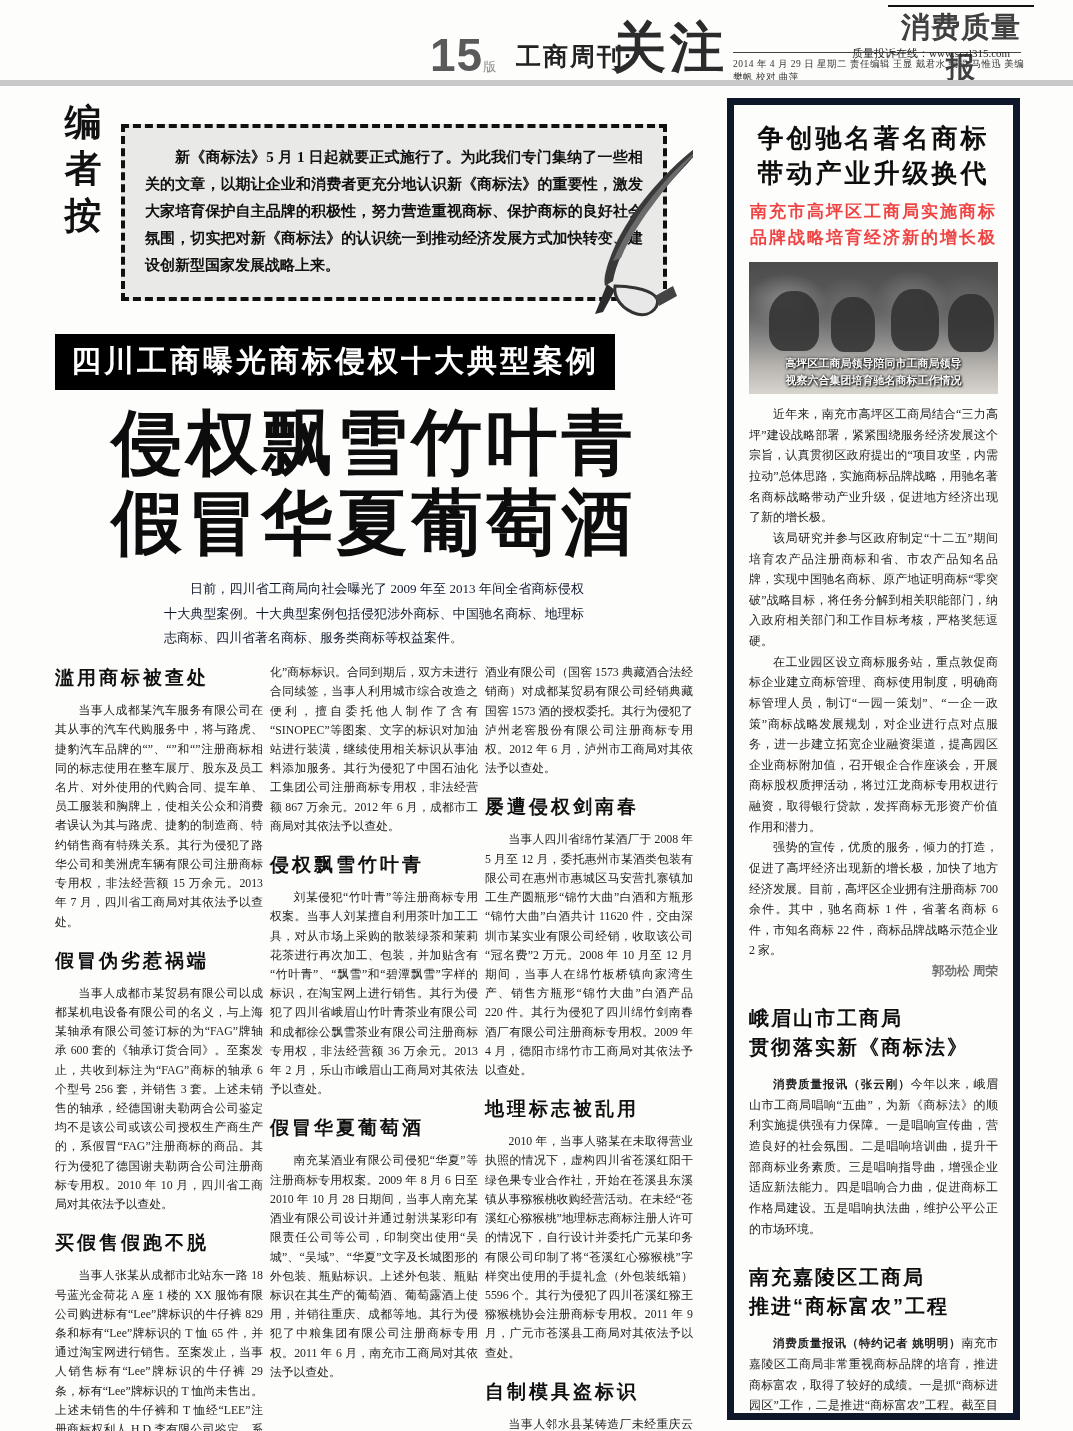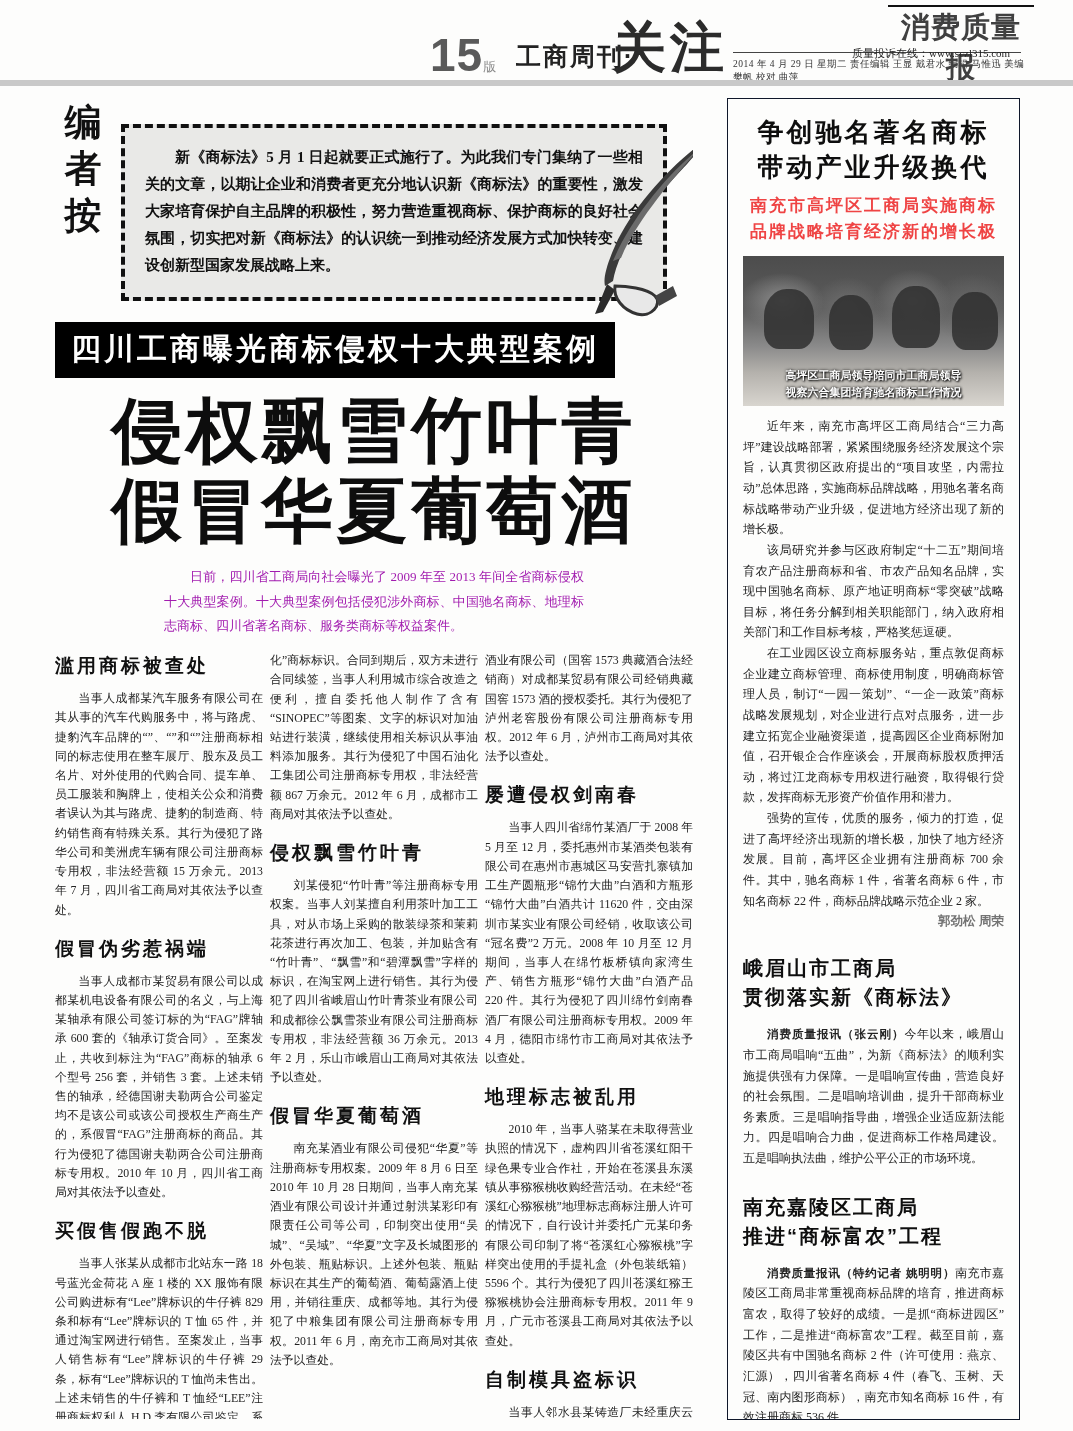--- a/index.html
+++ b/index.html
@@ -20,34 +20,34 @@
   .masthead-rule{position:absolute;left:888px;top:5px;width:146px;height:2px;background:#111;}
   .masthead{position:absolute;left:888px;top:8px;width:146px;text-align:center;font-family:"Liberation Sans",sans-serif;font-weight:900;font-size:29px;letter-spacing:1px;color:#404040;}
   .hotline{position:absolute;left:852px;top:46px;width:182px;text-align:left;font-size:11px;color:#222;}
   
   .main{position:absolute;left:55px;top:96px;width:638px;height:1335px;overflow:hidden;}
   .ed-wrap{position:relative;height:218px;}
   .ed-label{position:absolute;left:6px;top:4px;width:44px;font-weight:900;font-size:37px;line-height:1.25;text-align:center;color:#111;}
   .ed-box{position:absolute;left:66px;top:28px;width:498px;border:4px dashed #111;background:#e9e9e7;padding:16px 20px 18px 20px;}
   .ed-text{font-size:15px;font-weight:bold;line-height:1.8;text-align:justify;text-indent:2em;color:#111;}
   .quill{position:absolute;left:500px;top:40px;width:170px;height:190px;pointer-events:none;}
-  .kicker{display:inline-block;margin-top:8px;background:#000;color:#fff;font-family:"Liberation Sans",sans-serif;font-weight:bold;font-size:30px;letter-spacing:3px;padding:7px 16px 8px 16px;}
+  .kicker{display:inline-block;margin-top:20px;background:#000;color:#fff;font-family:"Liberation Sans",sans-serif;font-weight:bold;font-size:30px;letter-spacing:3px;padding:7px 16px 8px 16px;}
   .headline{margin-top:14px;text-align:center;font-weight:900;font-size:71px;line-height:1.12;letter-spacing:4px;color:#0d0d0d;}
-  .intro{width:420px;margin:14px auto 12px auto;font-size:13px;line-height:1.9;text-align:justify;text-indent:2em;color:#a21caf;}
+  .intro{width:420px;margin:14px auto 12px auto;font-size:13px;line-height:1.9;text-align:justify;text-indent:2em;color:#0f172a;}
   .cols{display:flex;gap:7px;margin-top:10px;height:768px;overflow:hidden;}
   .col{flex:1;min-width:0;}
   .subhead{font-family:"Liberation Sans",sans-serif;font-weight:bold;font-size:19px;letter-spacing:3px;margin:16px 0 10px 0;color:#111;}
   .col .subhead:first-child{margin-top:2px;}
   .body-para{font-size:11.8px;line-height:1.63;text-align:justify;text-indent:2em;margin:0 0 4px 0;color:#222;}
   .body-para.cont{text-indent:0;}
   
-  .sidebar{position:absolute;left:727px;top:98px;width:293px;height:1322px;border:1px solid #0f172a;background:#fdfdfc;padding:16px 15px;box-sizing:border-box;overflow:hidden;}
+  .sidebar{position:absolute;left:727px;top:98px;width:293px;height:1322px;border:7px solid #0f172a;background:#fdfdfc;padding:16px 15px;box-sizing:border-box;overflow:hidden;}
   .sb-h1{font-weight:900;font-size:26px;line-height:1.35;text-align:center;letter-spacing:3px;color:#0e0e0e;}
   .sb-h2{font-family:"Liberation Sans",sans-serif;font-weight:bold;font-size:17px;line-height:1.5;text-align:center;letter-spacing:2px;margin-top:8px;color:#ef4444;}
-  .photo{position:relative;margin-top:12px;width:100%;height:150px;overflow:hidden;background:
+  .photo{position:relative;margin-top:12px;width:100%;height:132px;overflow:hidden;background:
     radial-gradient(ellipse 60px 40px at 15% 30%, #8d8d8d 0%, transparent 70%),
     radial-gradient(ellipse 50px 45px at 40% 35%, #6f6f6f 0%, transparent 70%),
     radial-gradient(ellipse 55px 45px at 65% 30%, #7b7b7b 0%, transparent 70%),
     radial-gradient(ellipse 60px 50px at 88% 35%, #696969 0%, transparent 70%),
     linear-gradient(180deg,#4c4c4c 0%,#5c5c5c 35%,#8a8a8a 60%,#b5b2ad 78%,#d8d5cf 100%);}
   .photo .fig{position:absolute;border-radius:45% 45% 30% 30%;background:#2f2f2f;opacity:.85;}
   .photo-caption{position:absolute;left:0;bottom:6px;width:100%;text-align:center;font-family:"Liberation Sans",sans-serif;font-weight:bold;font-size:11px;line-height:1.5;color:#fff;text-shadow:0 0 3px #000,1px 1px 2px #000;}
   .sb-para{font-size:12px;line-height:1.72;text-align:justify;text-indent:2em;margin:0;color:#222;}
   .sb-lead{margin-top:10px;}
   .sb-byline{text-align:right;font-family:"Liberation Sans",sans-serif;font-weight:bold;font-size:12.5px;margin-top:2px;color:#737373;}

